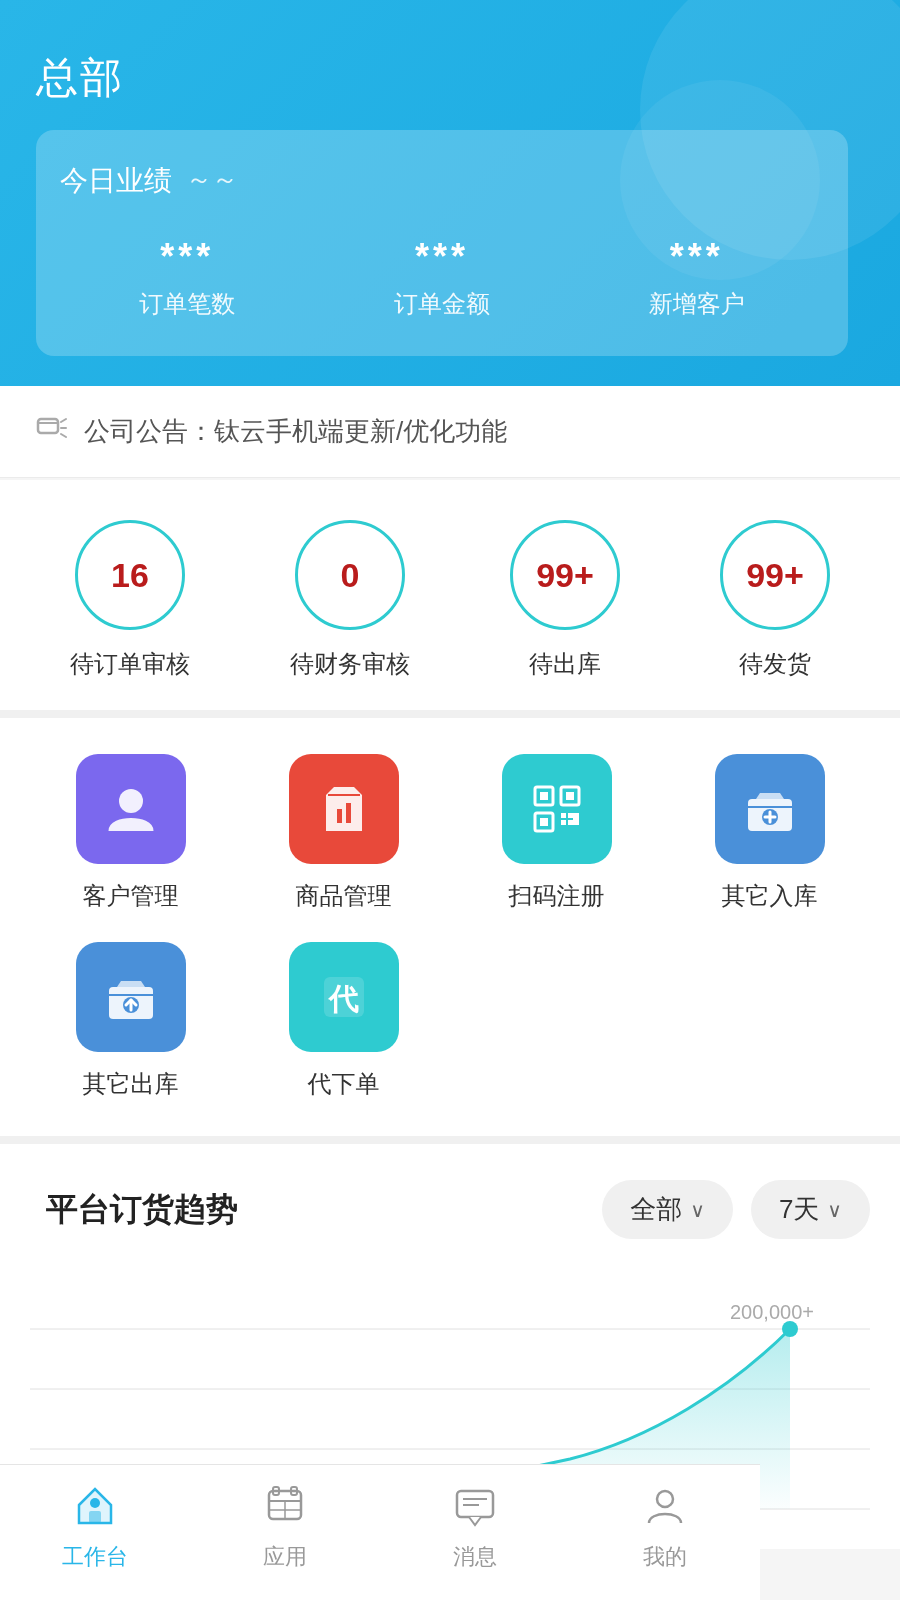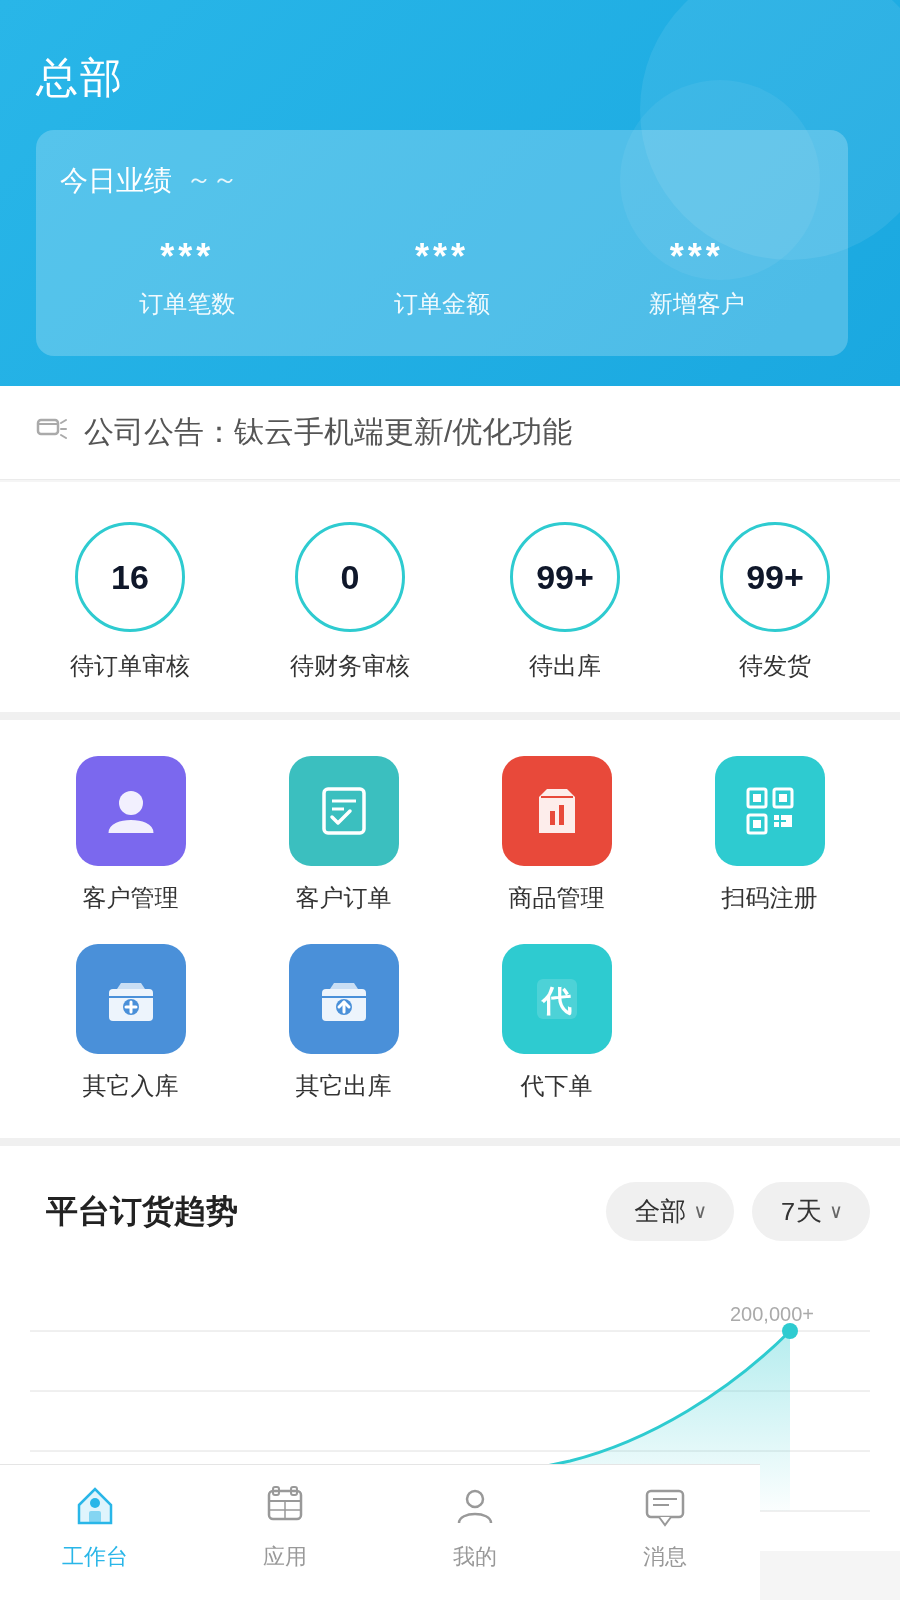--- a/index.html
+++ b/index.html
@@ -72,21 +72,21 @@
       display: flex;
       align-items: center;
       gap: 16px;
       border-bottom: 1px solid #ebebeb;
     }
     .announce-icon {
       font-size: 28px;
       color: #aaa;
     }
     .announce-text {
-      font-size: 30px;
+      font-size: 26px;
       color: #555;
       text-align: right;
     }
 
     
     .badge-row {
       background: #fff;
       display: flex;
       justify-content: space-around;
       padding: 40px 20px 30px;
@@ -103,21 +103,21 @@
     .badge-circle {
       width: 110px;
       height: 110px;
       border-radius: 50%;
       border: 3px solid #2ecbd0;
       display: flex;
       align-items: center;
       justify-content: center;
       font-size: 34px;
       font-weight: bold;
-      color: #0f172a;
+      color: #b91c1c;
       background: #fff;
     }
     .badge-label {
       font-size: 24px;
       color: #333;
     }
 
     
     .menu-section {
       background: #fff;
@@ -187,21 +187,20 @@
       background: #f0f0f0;
       border: none;
       border-radius: 30px;
       padding: 12px 28px;
       font-size: 26px;
       color: #333;
       cursor: pointer;
       display: flex;
       align-items: center;
       gap: 8px;
-      font-family: Liberation Mono, monospace;
     }
     .filter-btn .chevron {
       font-size: 20px;
       color: #666;
     }
 
     
     .chart-area {
       height: 280px;
       position: relative;
@@ -339,31 +338,20 @@
     <div class="menu-item">
       <div class="menu-icon-box icon-purple">
         <svg viewBox="0 0 60 60" fill="none">
           <circle cx="30" cy="22" r="12" fill="white" opacity="0.9"></circle>
           <path d="M10 52 C10 38 50 38 50 52" stroke="white" stroke-width="5" fill="white" opacity="0.9"></path>
         </svg>
       </div>
       <span class="menu-item-label">客户管理</span>
     </div>
 
-    <div class="menu-item">
-      <div class="menu-icon-box icon-teal">
-        <svg viewBox="0 0 60 60" fill="none">
-          <rect x="10" y="8" width="40" height="44" rx="4" stroke="white" stroke-width="3.5" fill="none"></rect>
-          <line x1="18" y1="20" x2="42" y2="20" stroke="white" stroke-width="3"></line>
-          <line x1="18" y1="28" x2="30" y2="28" stroke="white" stroke-width="3"></line>
-          <polyline points="18,36 24,42 36,30" stroke="white" stroke-width="3.5" fill="none" stroke-linecap="round" stroke-linejoin="round"></polyline>
-        </svg>
-      </div>
-      <span class="menu-item-label">客户订单</span>
-    </div>
 
     <div class="menu-item">
       <div class="menu-icon-box icon-red">
         <svg viewBox="0 0 60 60" fill="none">
           <path d="M12 16 L20 8 L40 8 L48 16 L48 52 L12 52 Z" fill="white" opacity="0.9"></path>
           <rect x="23" y="30" width="5" height="14" fill="#e8493a"></rect>
           <rect x="32" y="24" width="5" height="20" fill="#e8493a"></rect>
           <path d="M14 16 L46 16" stroke="#e8493a" stroke-width="2"></path>
         </svg>
       </div>
@@ -497,32 +485,32 @@
         <line x1="22" y1="18" x2="22" y2="36" stroke="#999" stroke-width="1.5"></line>
         <line x1="6" y1="27" x2="38" y2="27" stroke="#999" stroke-width="1.5"></line>
       </svg>
     </span>
     <span class="nav-label" style="color:#999">应用</span>
   </div>
 
   <div class="nav-item">
     <span class="nav-icon">
       <svg width="44" height="44" viewBox="0 0 44 44" fill="none">
-        <circle cx="22" cy="16" r="8" stroke="#999" stroke-width="2.5" fill="none"></circle>
-        <path d="M6 40 C6 28 38 28 38 40" stroke="#999" stroke-width="2.5" fill="none"></path>
-      </svg>
-    </span>
-    <span class="nav-label" style="color:#999">我的</span>
-  </div>
-
-  <div class="nav-item">
-    <span class="nav-icon">
-      <svg width="44" height="44" viewBox="0 0 44 44" fill="none">
         <rect x="4" y="8" width="36" height="26" rx="4" stroke="#999" stroke-width="2.5" fill="none"></rect>
         <line x1="10" y1="16" x2="34" y2="16" stroke="#999" stroke-width="2"></line>
         <line x1="10" y1="22" x2="26" y2="22" stroke="#999" stroke-width="2"></line>
         <path d="M16 34 L22 42 L28 34" fill="#fff" stroke="#999" stroke-width="2"></path>
       </svg>
     </span>
     <span class="nav-label" style="color:#999">消息</span>
   </div>
 
+  <div class="nav-item">
+    <span class="nav-icon">
+      <svg width="44" height="44" viewBox="0 0 44 44" fill="none">
+        <circle cx="22" cy="16" r="8" stroke="#999" stroke-width="2.5" fill="none"></circle>
+        <path d="M6 40 C6 28 38 28 38 40" stroke="#999" stroke-width="2.5" fill="none"></path>
+      </svg>
+    </span>
+    <span class="nav-label" style="color:#999">我的</span>
+  </div>
+
 </div>
 
 </body></html>

